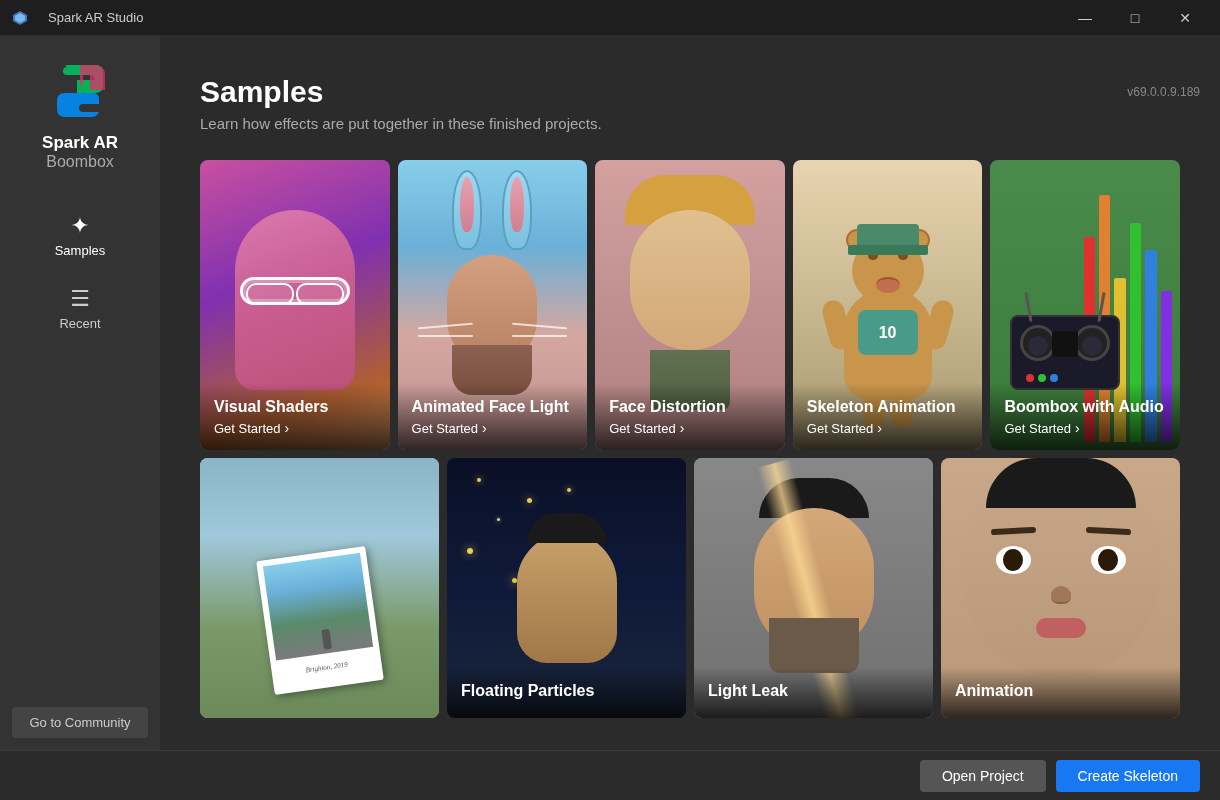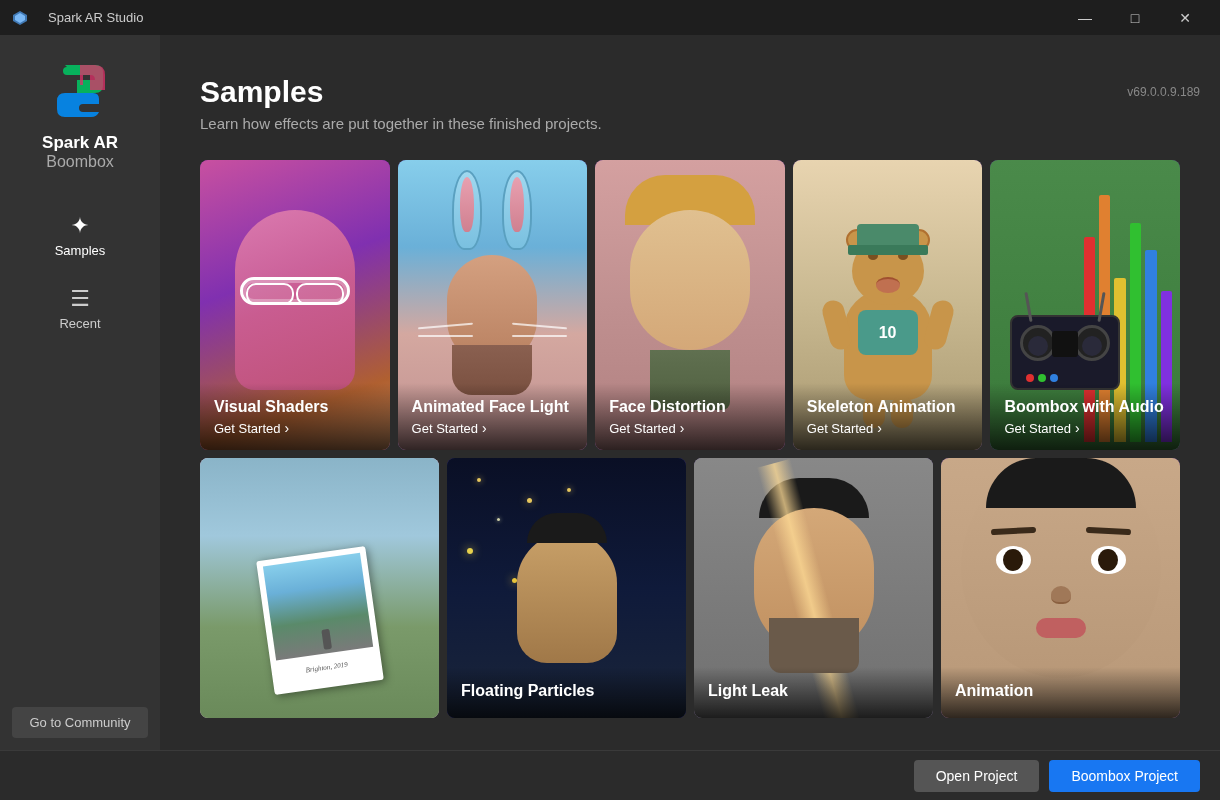--- a/index.html
+++ b/index.html
@@ -615,14 +615,14 @@
       </div>
 
     </div>
 
   </main>
 
 </div>
 
 <div class="bottom-bar">
   <button class="btn-open-project">Open Project</button>
-  <button class="btn-create-project">Boombox Project</button>
+  <button class="btn-create-project">Create Skeleton</button>
 </div>
 
 </body></html>

